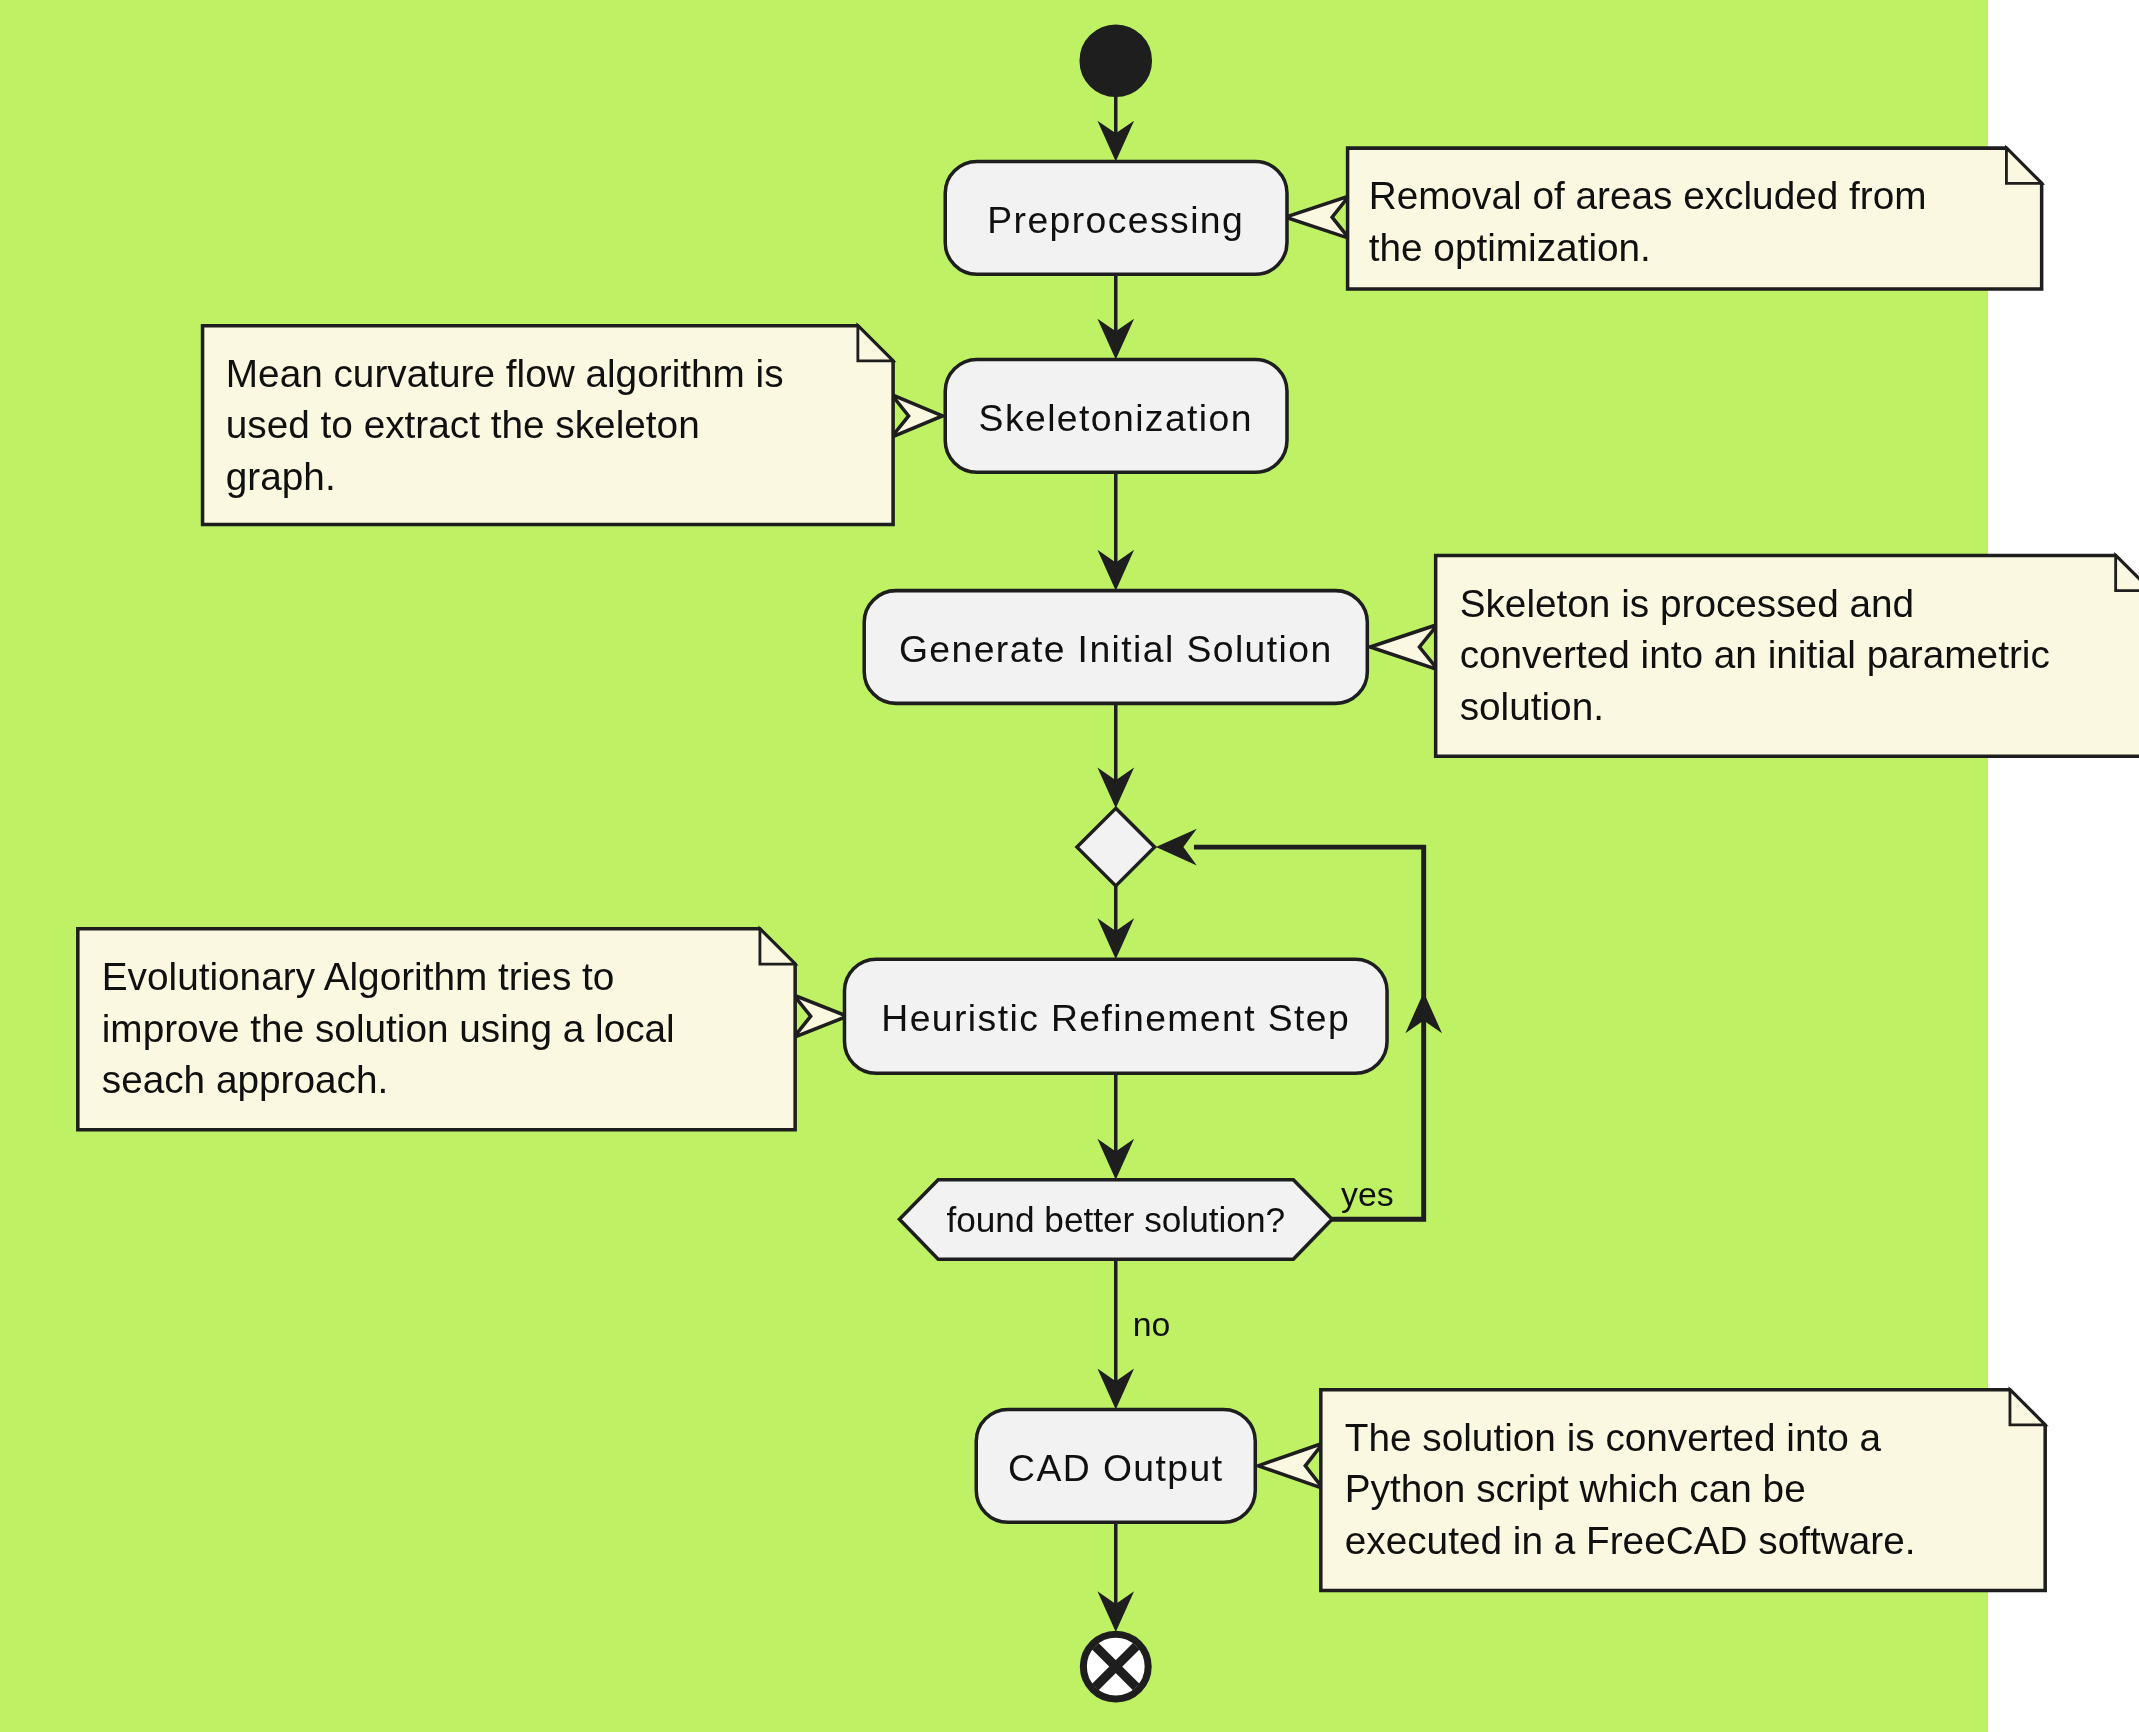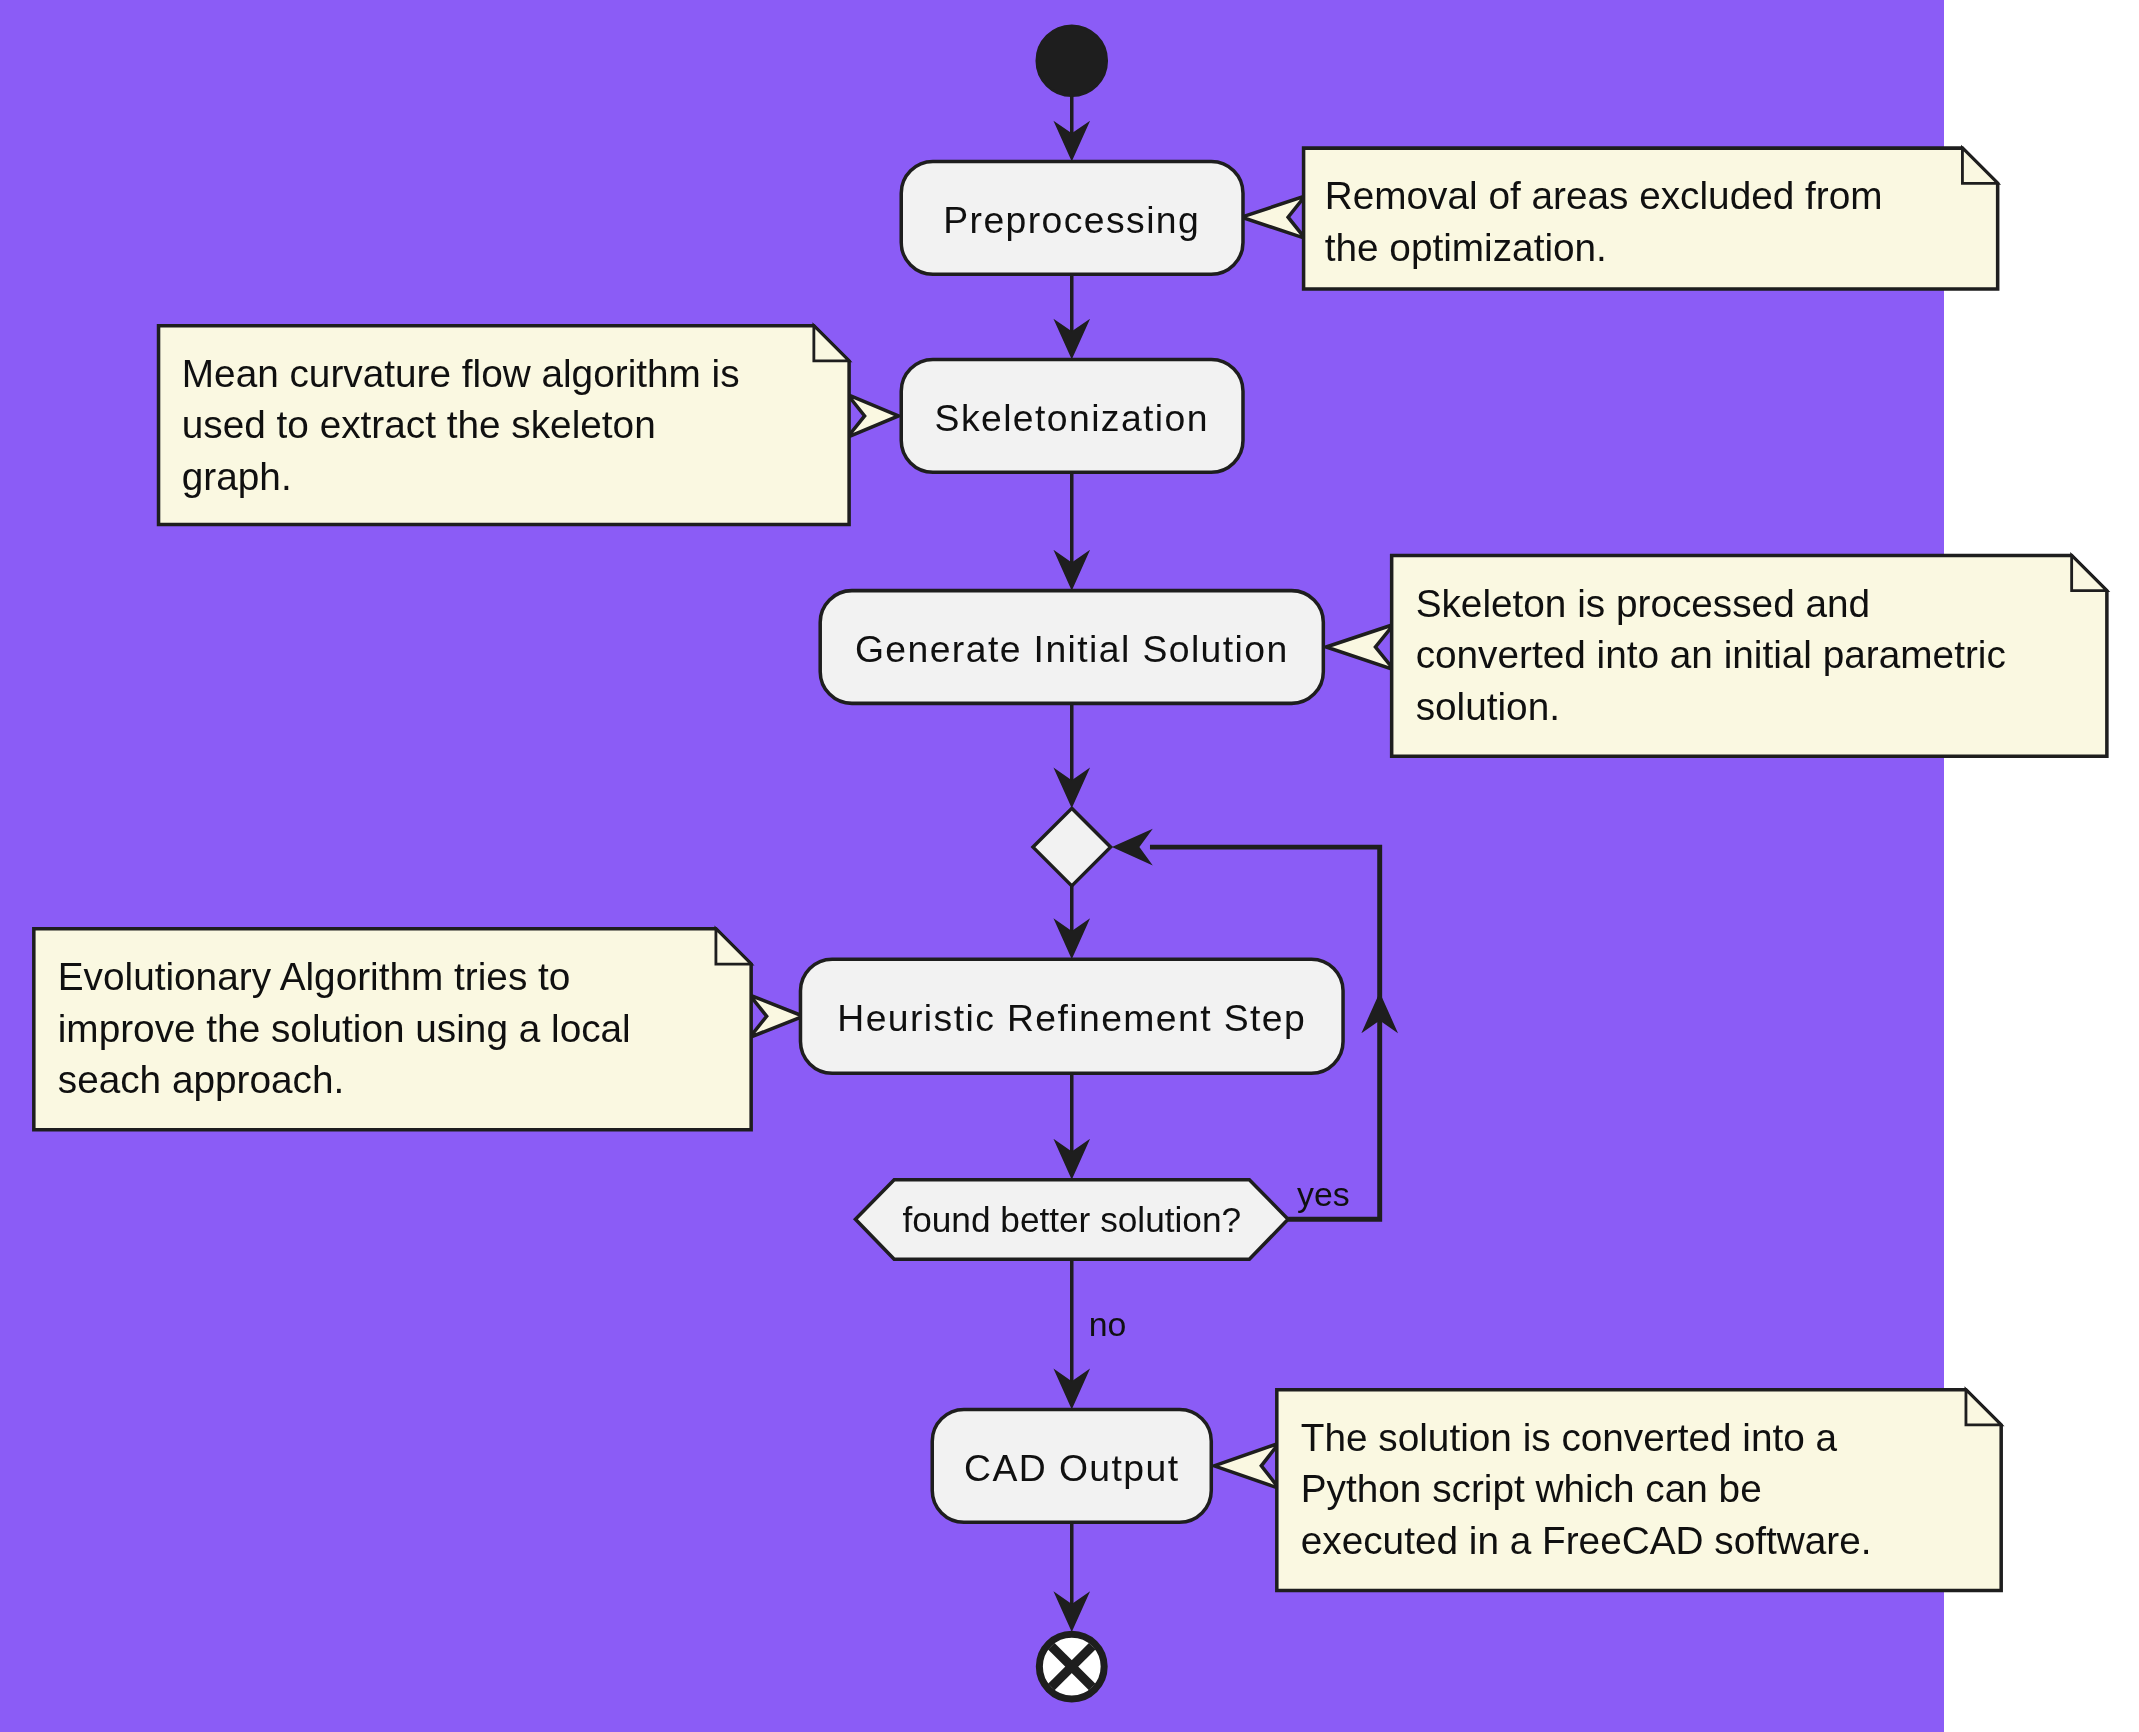--- a/index.html
+++ b/index.html
@@ -1,16 +1,16 @@
 <!DOCTYPE html>
 <html style="font-size:11.3px"><head>
 <meta charset="utf-8">
 <style>
   html, body { margin: 0; padding: 0; background: #ffffff; }
-  .stage { position: relative; width: 1944px; height: 1733px; background: #8b5cf6; }
+  .stage { position: relative; width: 1944px; height: 1733px; background: #bef264; padding-left: 44px; }
   svg { display: block; }
   .edge-line   { stroke: #1e1e1e; stroke-width: 5; fill: none; }
   .loop-line   { stroke: #1e1e1e; stroke-width: 7; fill: none; }
   .arrow-head  { fill: #1e1e1e; stroke: none; }
   .node-shape  { stroke: #1e1e1e; stroke-width: 5; }
   .note-shape  { stroke: #1e1e1e; stroke-width: 5; }
   .note-fold   { stroke: #1e1e1e; stroke-width: 4; }
   .start-dot   { fill: #1e1e1e; stroke: #1e1e1e; stroke-width: 3; }
   .final-ring  { fill: #ffffff; stroke: #1e1e1e; stroke-width: 10; }
   .final-x     { stroke: #1e1e1e; stroke-width: 13; }

